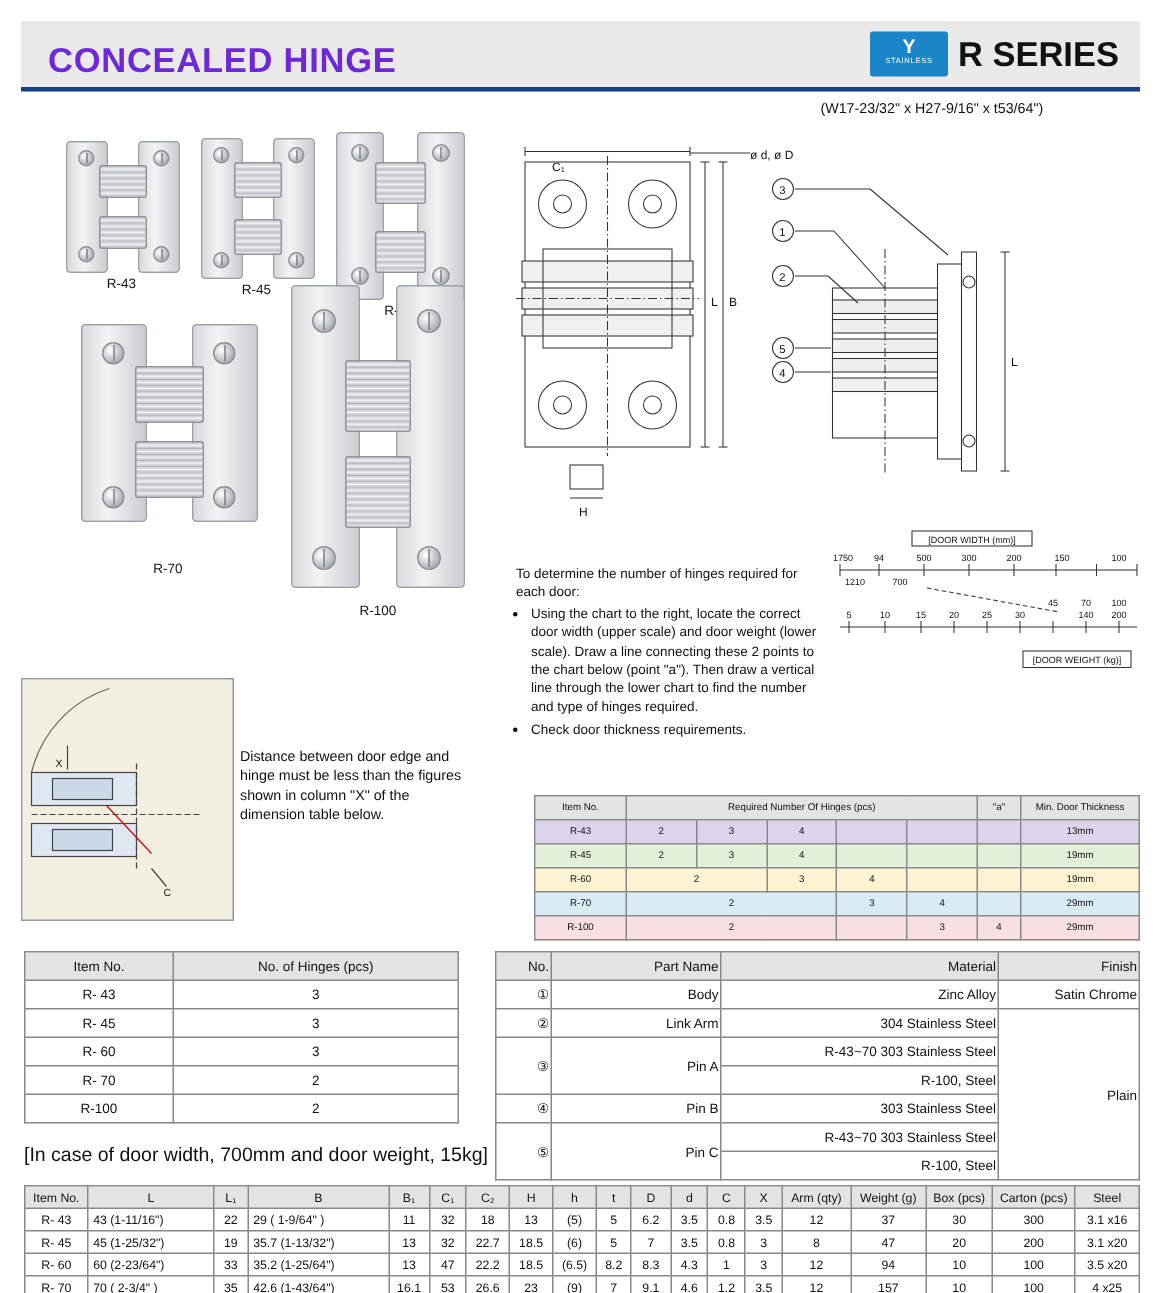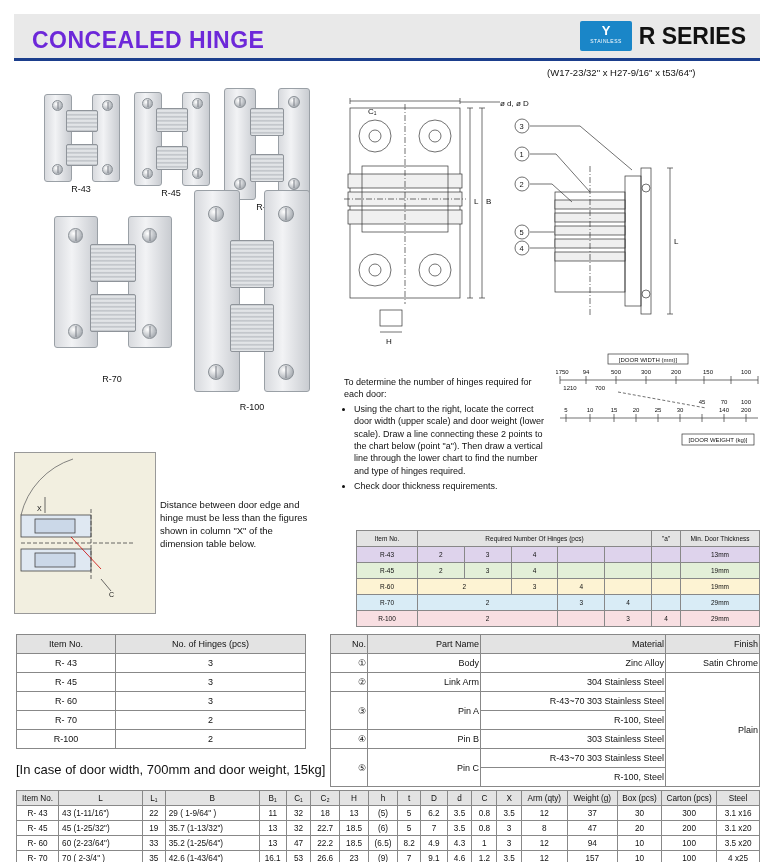--- a/index.html
+++ b/index.html
@@ -523,21 +523,21 @@
         <td>R- 60</td>
           <td class="l">60  (2-23/64")</td>
           <td>33</td>
           <td class="l">35.2 (1-25/64")</td>
           <td>13</td>
           <td>47</td>
           <td>22.2</td>
           <td>18.5</td>
           <td>(6.5)</td>
           <td>8.2</td>
-          <td>4.9</td>
+          <td>8.3</td>
           <td>4.3</td>
           <td>1</td>
           <td>3</td>
           <td>12</td>
           <td>94</td>
           <td>10</td>
           <td>100</td>
           <td>3.5 x20</td>
       </tr>
       <tr>

